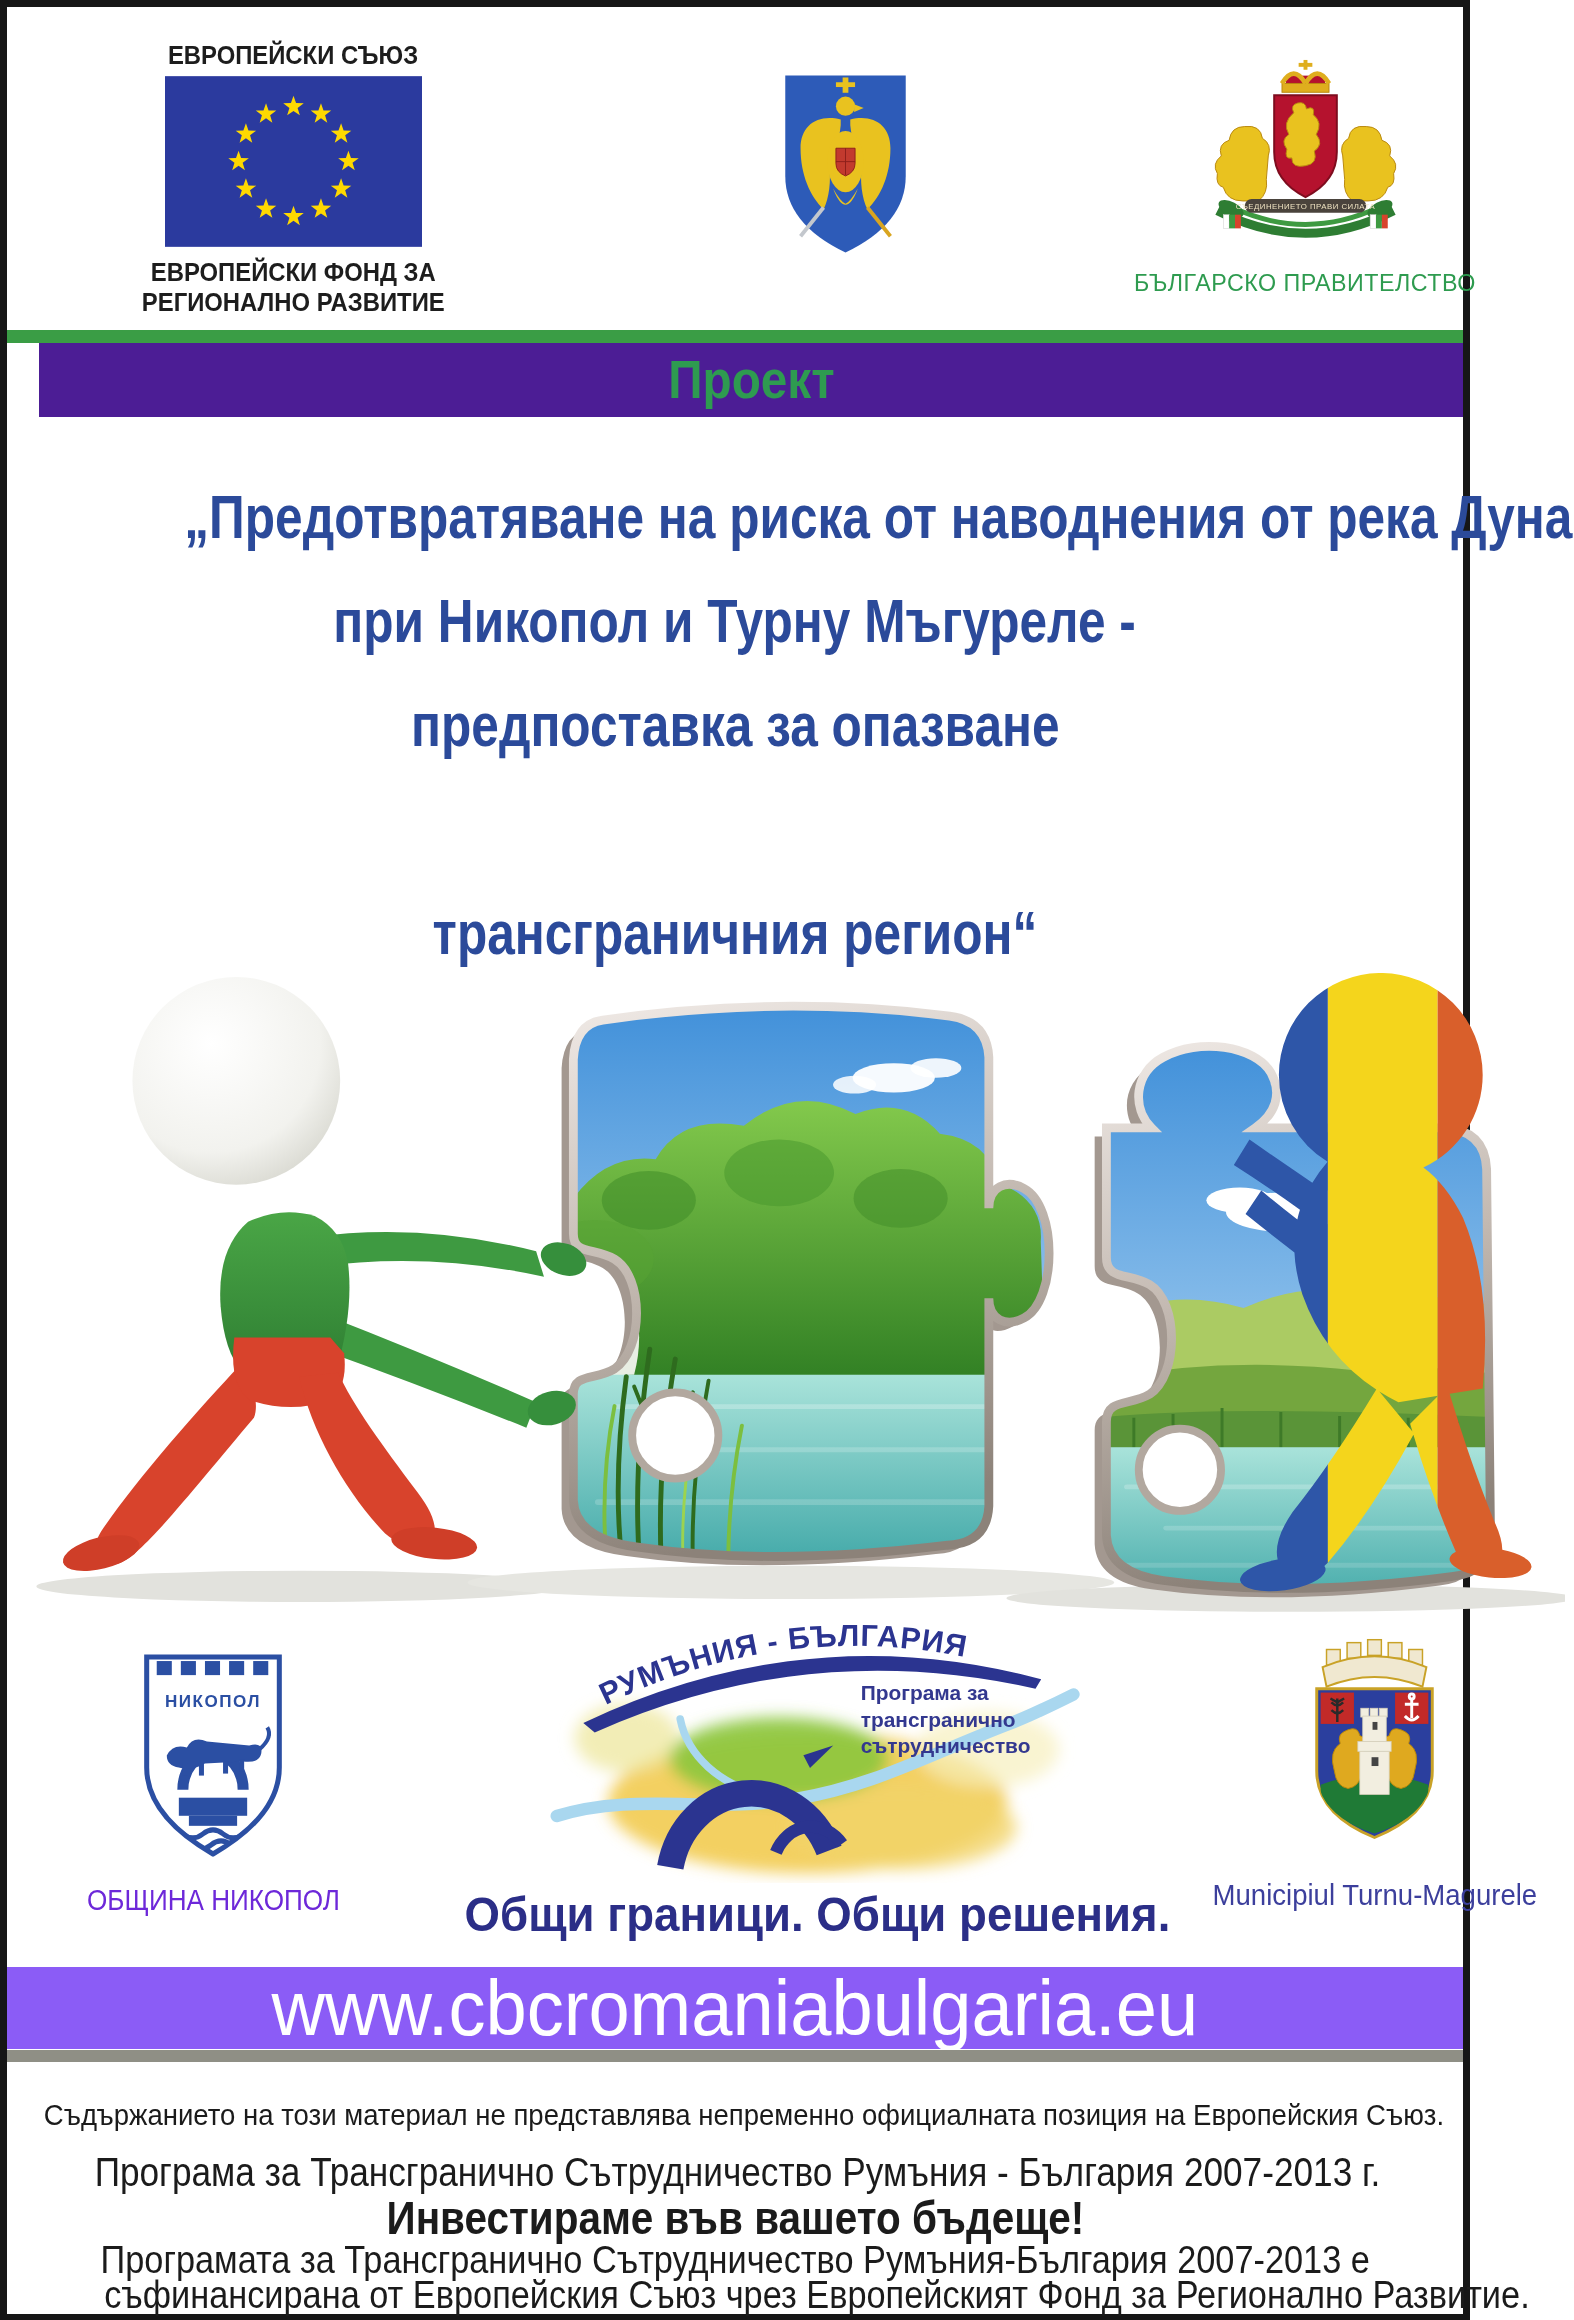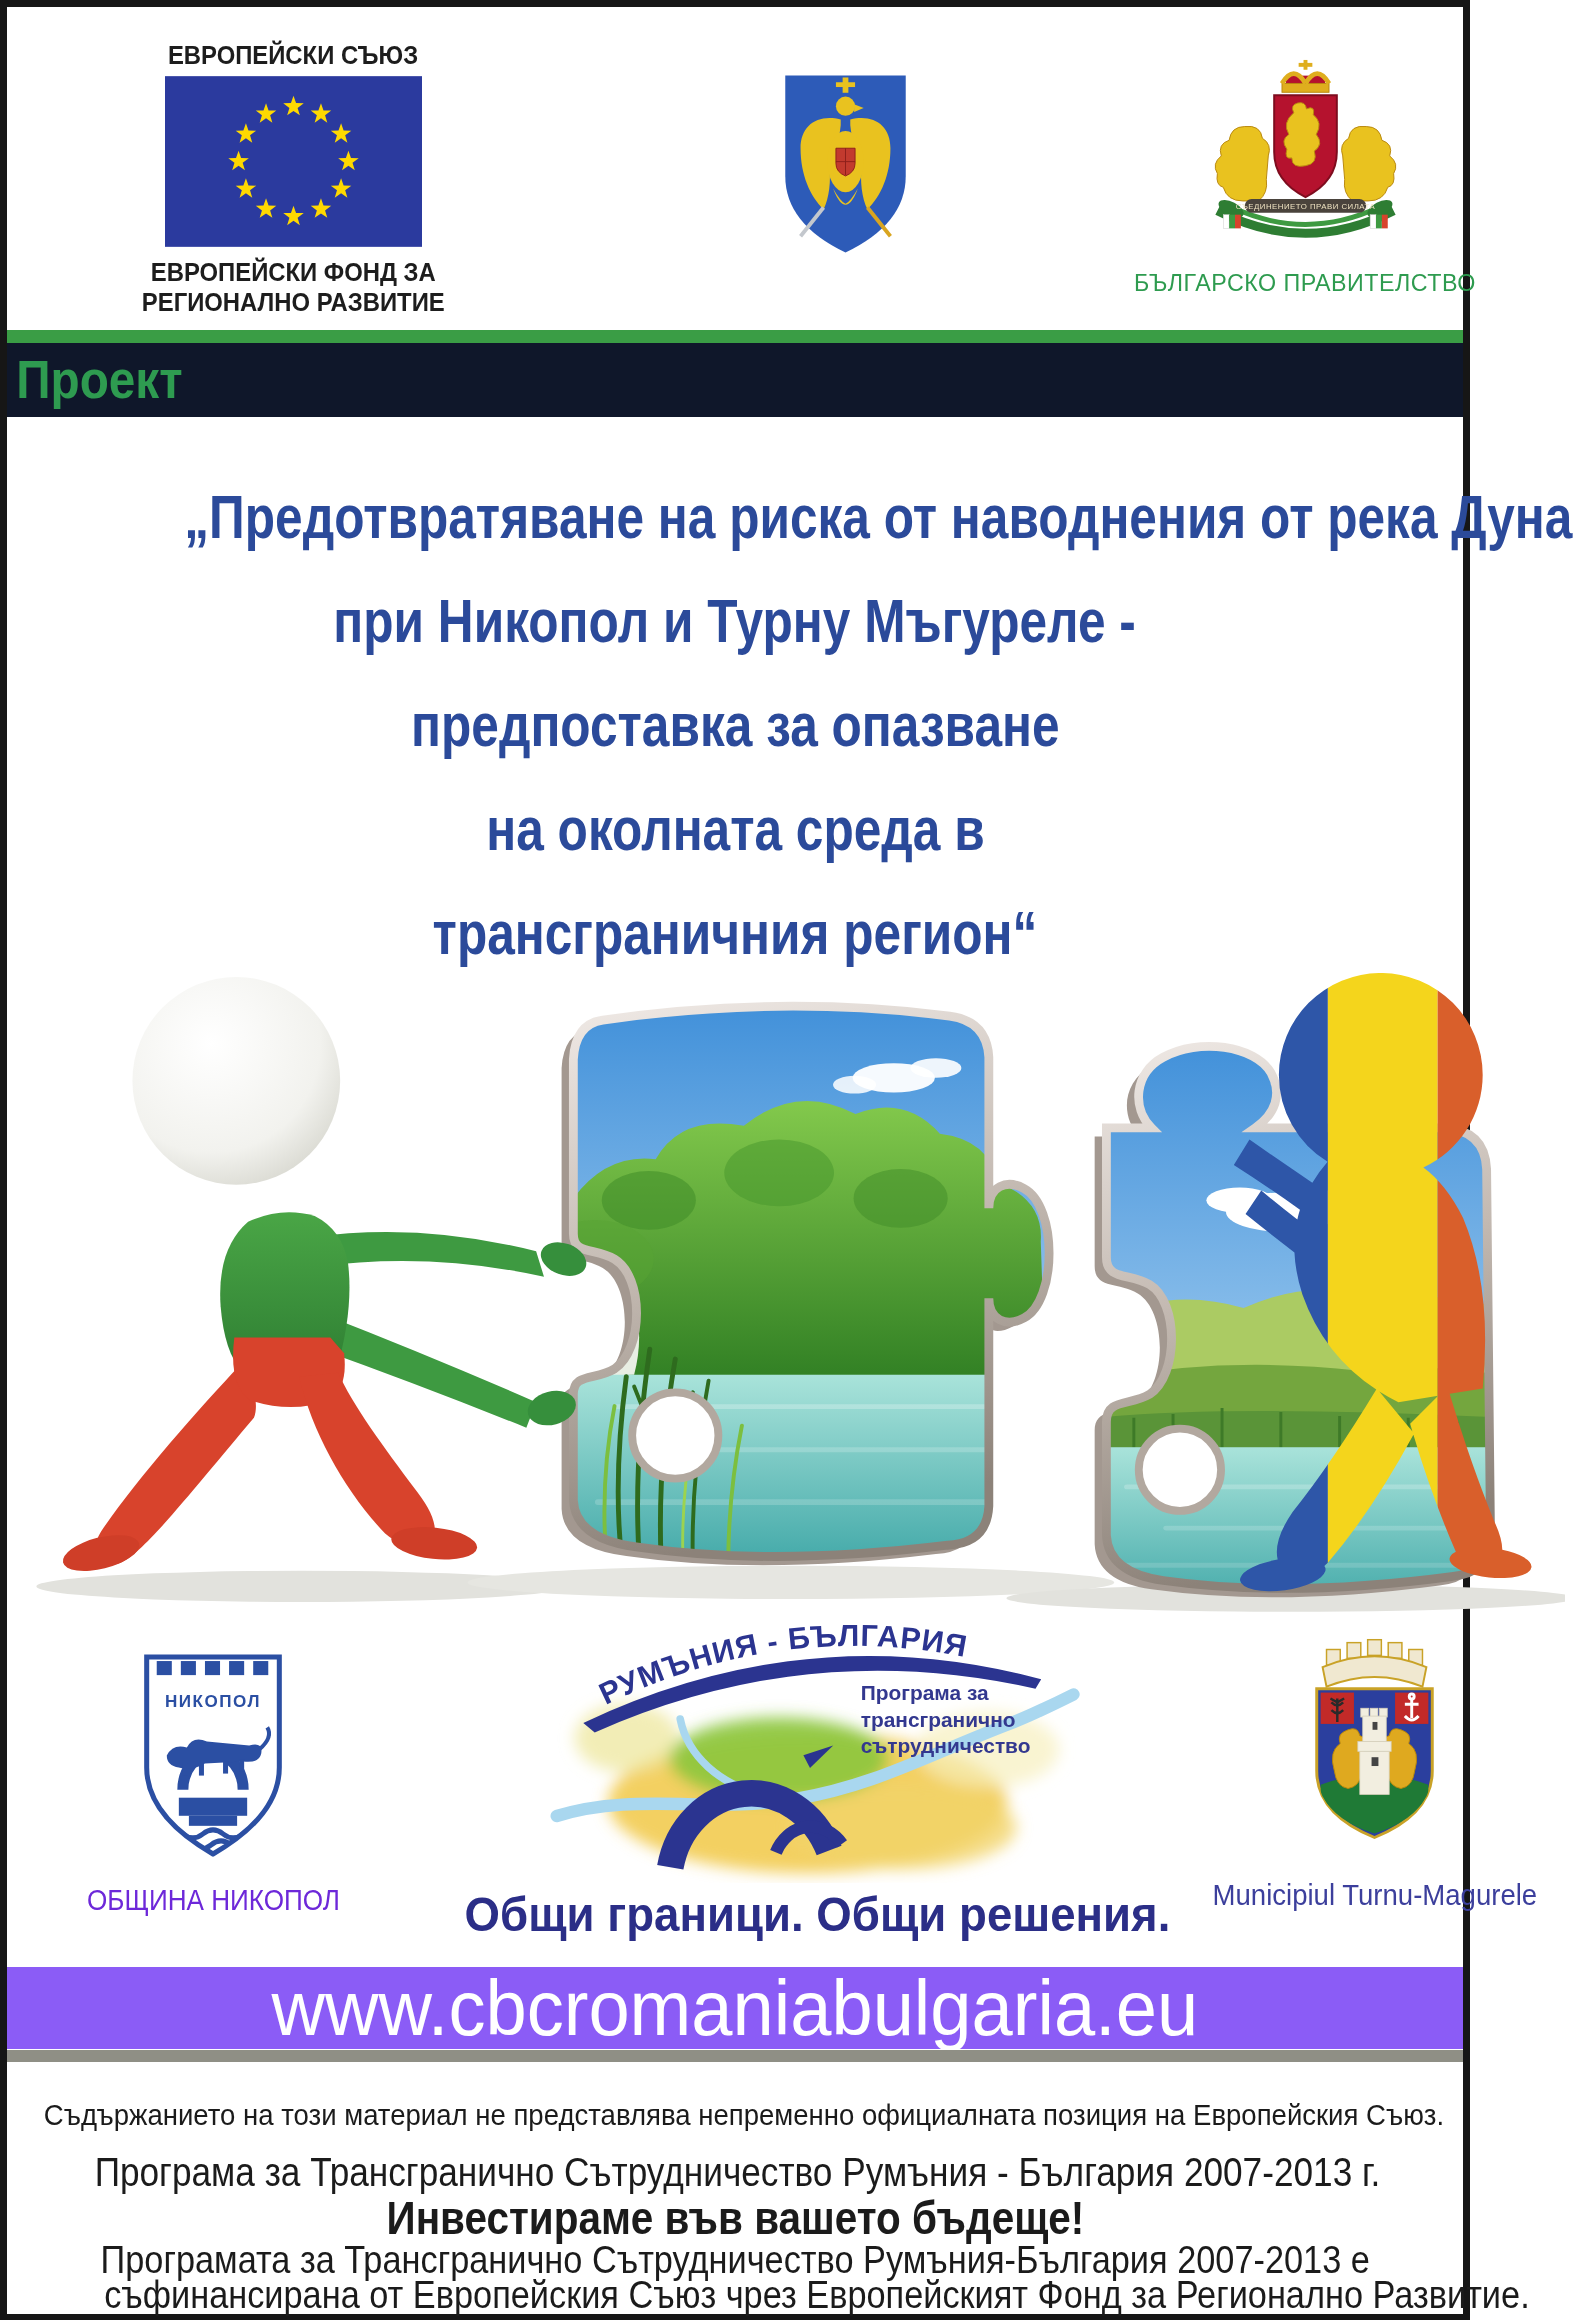--- a/index.html
+++ b/index.html
@@ -10,21 +10,21 @@
   .centerline{position:absolute;left:0;right:0;text-align:center;white-space:nowrap;}
   .cx{display:inline-block;transform-origin:50% 50%;}
   
   .logo-block{position:absolute;text-align:center;}
   .eu-label{font-size:26.5px;font-weight:600;color:#1d1d1d;}
   .eu-fund{font-size:26.5px;font-weight:600;color:#1d1d1d;line-height:30px;margin-top:5.9px;}
   .gov-label-ro{font-size:27.4px;font-weight:500;color:#2a5cad;letter-spacing:0.5px;}
   .gov-label-bg{font-size:24.5px;font-weight:500;color:#2e9b4f;letter-spacing:0.5px;}
   
   .green-bar{top:323px;height:12.7px;background:#3a9d45;}
-  .yellow-band{top:336px;height:74px;background:#0f172a;text-align:left;}
+  .yellow-band{top:336px;height:74px;background:#4c1d95;text-align:center;margin-left:32px;}
   .project-label{font-size:53px;font-weight:700;color:#2e9b50;line-height:74px;}
   .title-line{position:absolute;left:0;right:0;text-align:center;font-weight:700;font-size:62px;color:#2b4a9a;white-space:nowrap;}
   .t{transform:scaleX(.8);}
   
   .nik-label{font-size:29px;font-weight:500;color:#6d28d9;text-decoration:underline;}
   .tur-label{font-size:29px;font-weight:500;color:#3c3f9c;}
   .slogan{font-size:49px;font-weight:700;color:#2b2e87;}
   
   .web-band{top:1960px;height:82px;background:#8b5cf6;text-align:center;}
   .web-url{font-size:78px;font-weight:400;color:#ffffff;line-height:82px;}
@@ -117,21 +117,20 @@
   </div>
 
   <div class="band green-bar"></div>
   <div class="band yellow-band">
     <span class="project-label cx s9">Проект</span>
   </div>
 
   <div class="title-line" style="top:474px;"><span class="cx t">„Предотвратяване на риска от наводнения от река Дунав</span></div>
   <div class="title-line" style="top:578px;"><span class="cx t">при Никопол и Турну Мъгуреле -</span></div>
   <div class="title-line" style="top:682px;"><span class="cx t">предпоставка за опазване</span></div>
-  <div class="title-line" style="top:786px;"><span class="cx t">на околната среда в</span></div>
   <div class="title-line" style="top:890px;"><span class="cx t">трансграничния регион“</span></div>
 
   <svg class="abs" style="left:0;top:958px;" width="1558" height="647" viewBox="0 0 1590 660">
     <defs>
       <radialGradient id="gHead" cx="38%" cy="32%" r="75%">
           <stop offset="0" stop-color="#ffffff"></stop>
           <stop offset=".7" stop-color="#f2f2ee"></stop>
           <stop offset="1" stop-color="#d8d8d0"></stop>
         </radialGradient>
       <linearGradient id="gSky" x1="0" y1="0" x2="0" y2="1">

